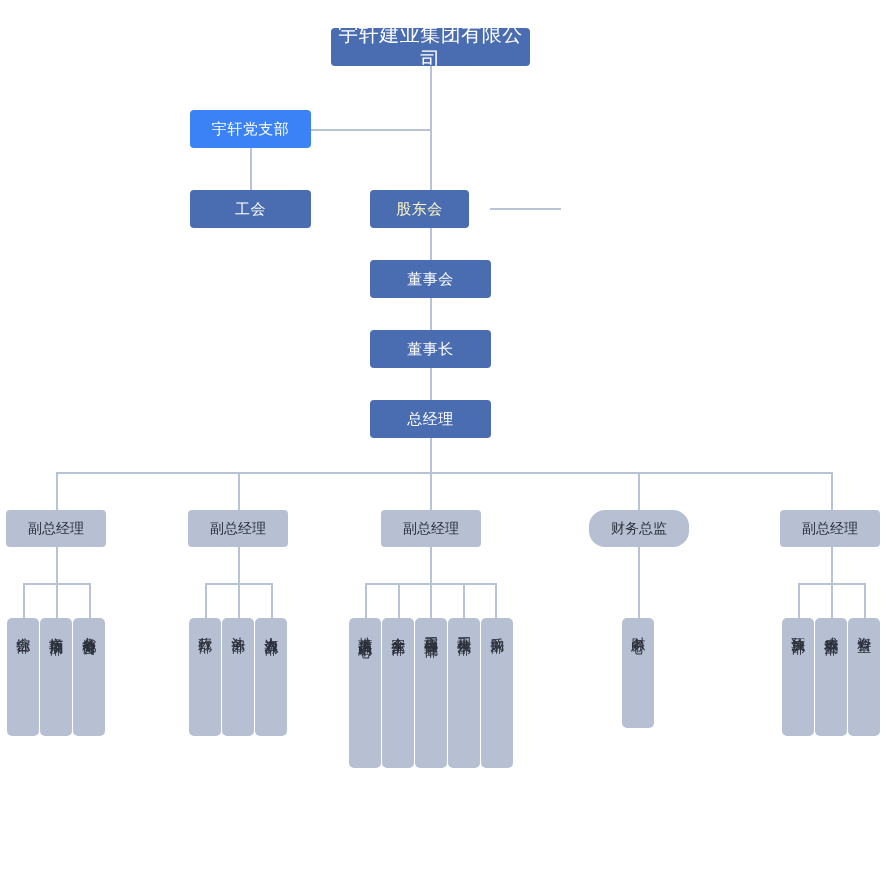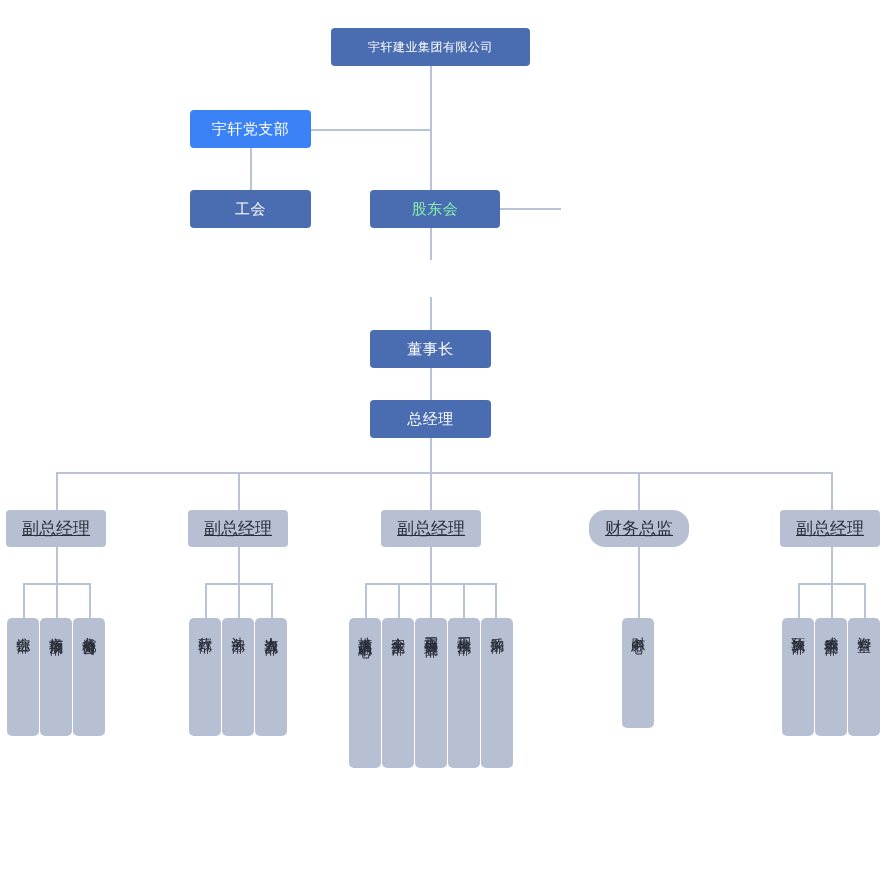--- a/index.html
+++ b/index.html
@@ -38,27 +38,26 @@
     text-align: center;
     line-height: 1.25;
   }
   .node.blue {
     background: #4a6cb0;
     color: #ffffff;
     font-size: 15px;
     letter-spacing: 0.5px;
   }
   .node.blue.big {
-    font-size: 12px;
+    font-size: 20px;
   }
   .node.gray {
     background: #b7c0d3;
     color: #2a2f3a;
-    font-size: 17px;
-    text-decoration: underline;
+    font-size: 14px;
   }
   .node.vert {
     background: #b7c0d3;
     color: #22262f;
     font-size: 14px;
     writing-mode: vertical-rl;
     text-orientation: upright;
     padding-top: 8px;
     justify-content: flex-start;
     letter-spacing: 1px;
@@ -117,23 +116,24 @@
   <div class="line v" style="left: 798px; top: 583px; height: 35px; background: rgb(185, 195, 214);"></div>
   <div class="line v" style="left: 831px; top: 583px; height: 35px; background: rgb(185, 195, 214);"></div>
   <div class="line v" style="left: 864px; top: 583px; height: 35px; background: rgb(185, 195, 214);"></div>
 
   <div class="node blue big" style="left: 331px; top: 28px; width: 199px; height: 38px; background: rgb(74, 108, 176); color: rgb(255, 255, 255);">宇轩建业集团有限公司</div>
 
   <div class="node blue" style="left: 190px; top: 110px; width: 121px; height: 38px; background: #3b82f6; color: rgb(255, 255, 255);">宇轩党支部</div>
 
   <div class="node blue" style="left: 190px; top: 190px; width: 121px; height: 38px; background: rgb(74, 108, 176); color: rgb(255, 255, 255);">工会</div>
 
-  <div class="node blue" style="left: 370px; top: 190px; width: 130px; height: 38px; background: rgb(74, 108, 176); color: #86efac;">股东会</div>
+  <div class="node blue" style="left: 370px; top: 190px; width: 99px; height: 38px; background: rgb(74, 108, 176); color: #fef9c3;">股东会</div>
 
 
+  <div class="node blue" style="left: 370px; top: 260px; width: 121px; height: 38px; background: rgb(74, 108, 176); color: rgb(255, 255, 255);">董事会</div>
 
   <div class="node blue" style="left: 370px; top: 400px; width: 121px; height: 38px; background: rgb(74, 108, 176); color: rgb(255, 255, 255);">总经理</div>
 
   <div class="node blue" style="left: 370px; top: 330px; width: 121px; height: 38px; background: rgb(74, 108, 176); color: rgb(255, 255, 255);">董事长</div>
 
   <div class="node gray" style="left: 6px; top: 510px; width: 100px; height: 37px; background: rgb(183, 192, 211); color: rgb(42, 47, 58);">副总经理</div>
   <div class="node gray" style="left: 188px; top: 510px; width: 100px; height: 37px; background: rgb(183, 192, 211); color: rgb(42, 47, 58);">副总经理</div>
   <div class="node gray" style="left: 381px; top: 510px; width: 100px; height: 37px; background: rgb(183, 192, 211); color: rgb(42, 47, 58);">副总经理</div>
   <div class="node gray" style="left: 589px; top: 510px; width: 100px; height: 37px; background: rgb(183, 192, 211); color: rgb(42, 47, 58); border-radius: 16px;">财务总监</div>
   <div class="node gray" style="left: 780px; top: 510px; width: 100px; height: 37px; background: rgb(183, 192, 211); color: rgb(42, 47, 58);">副总经理</div>

